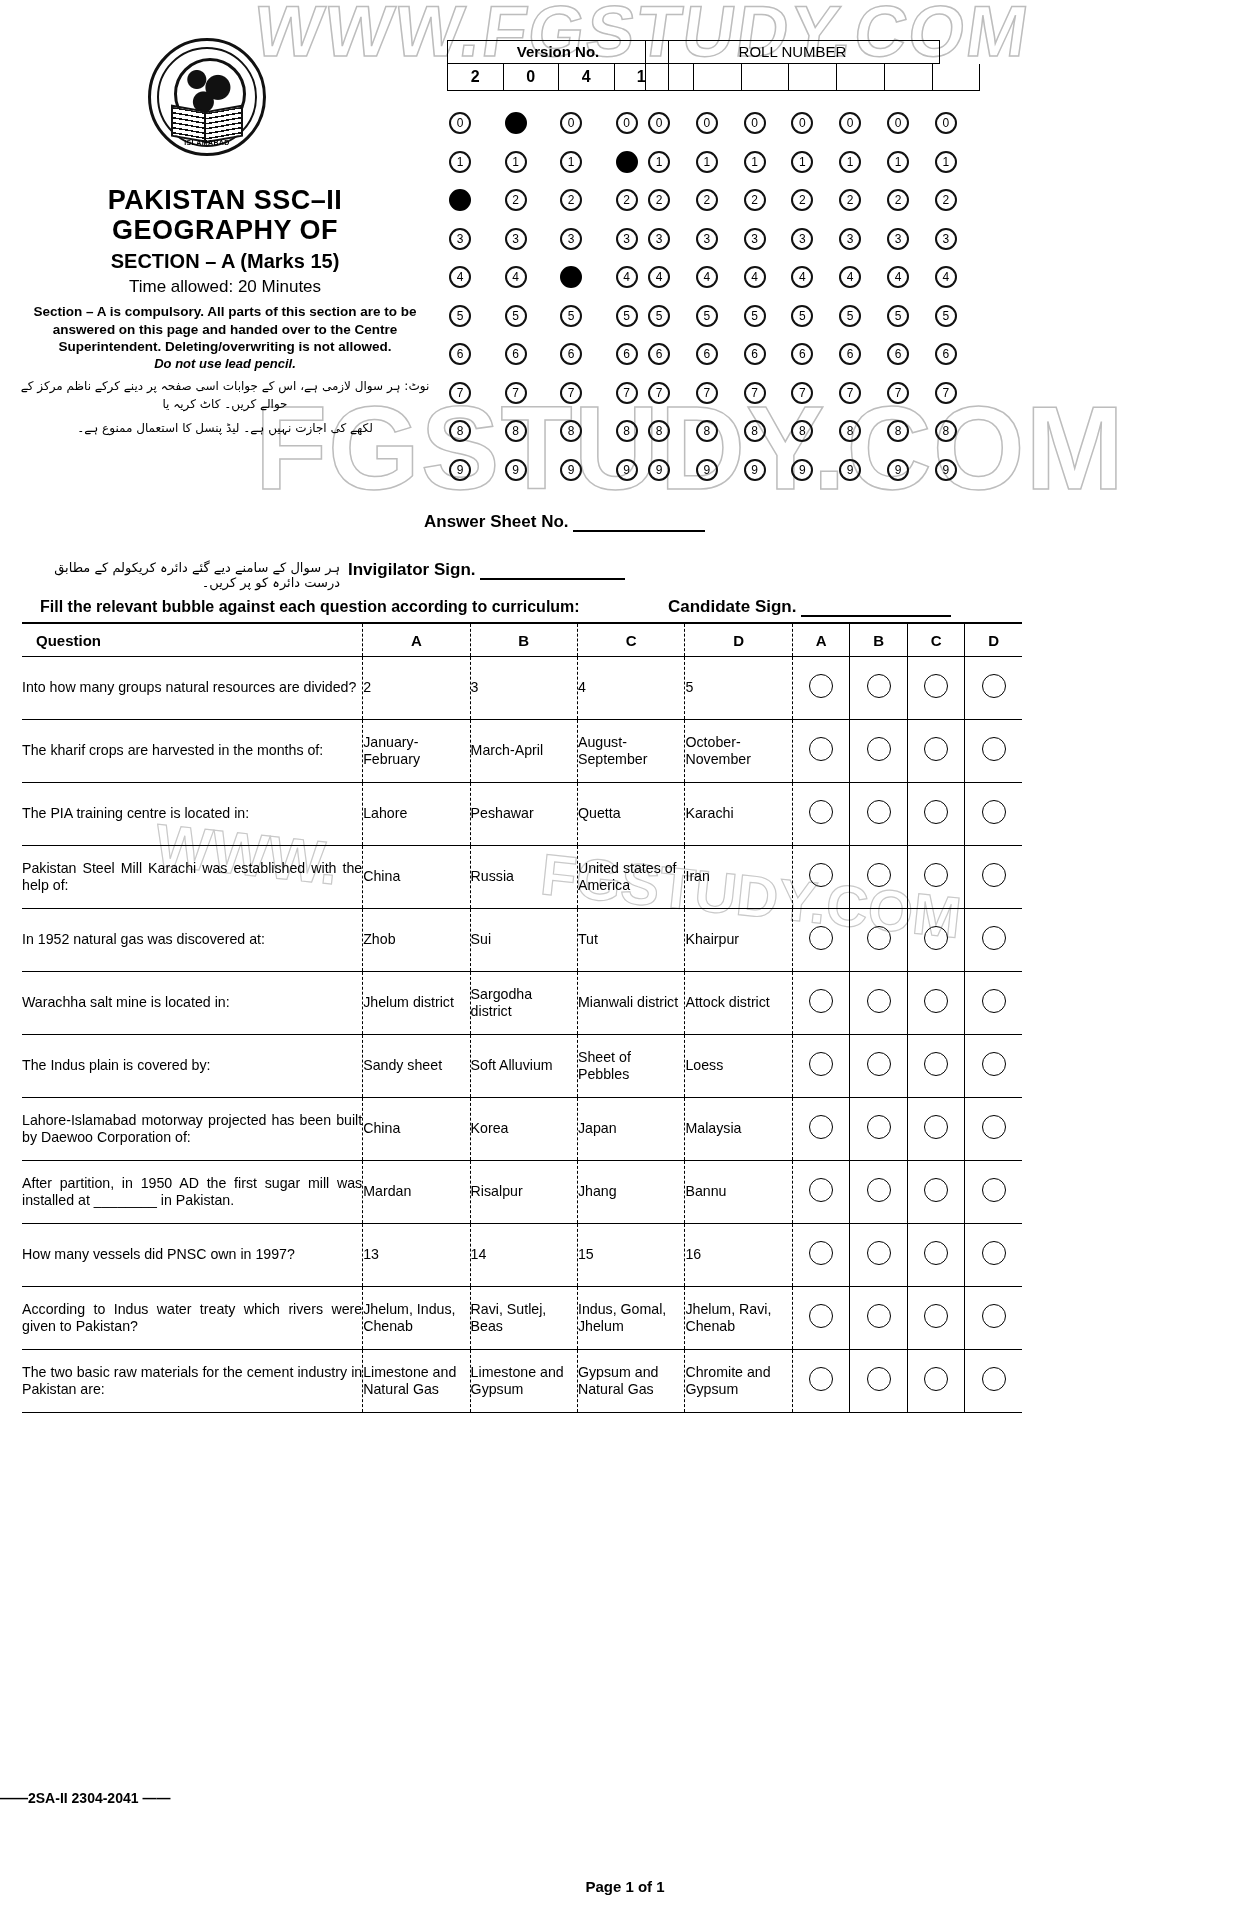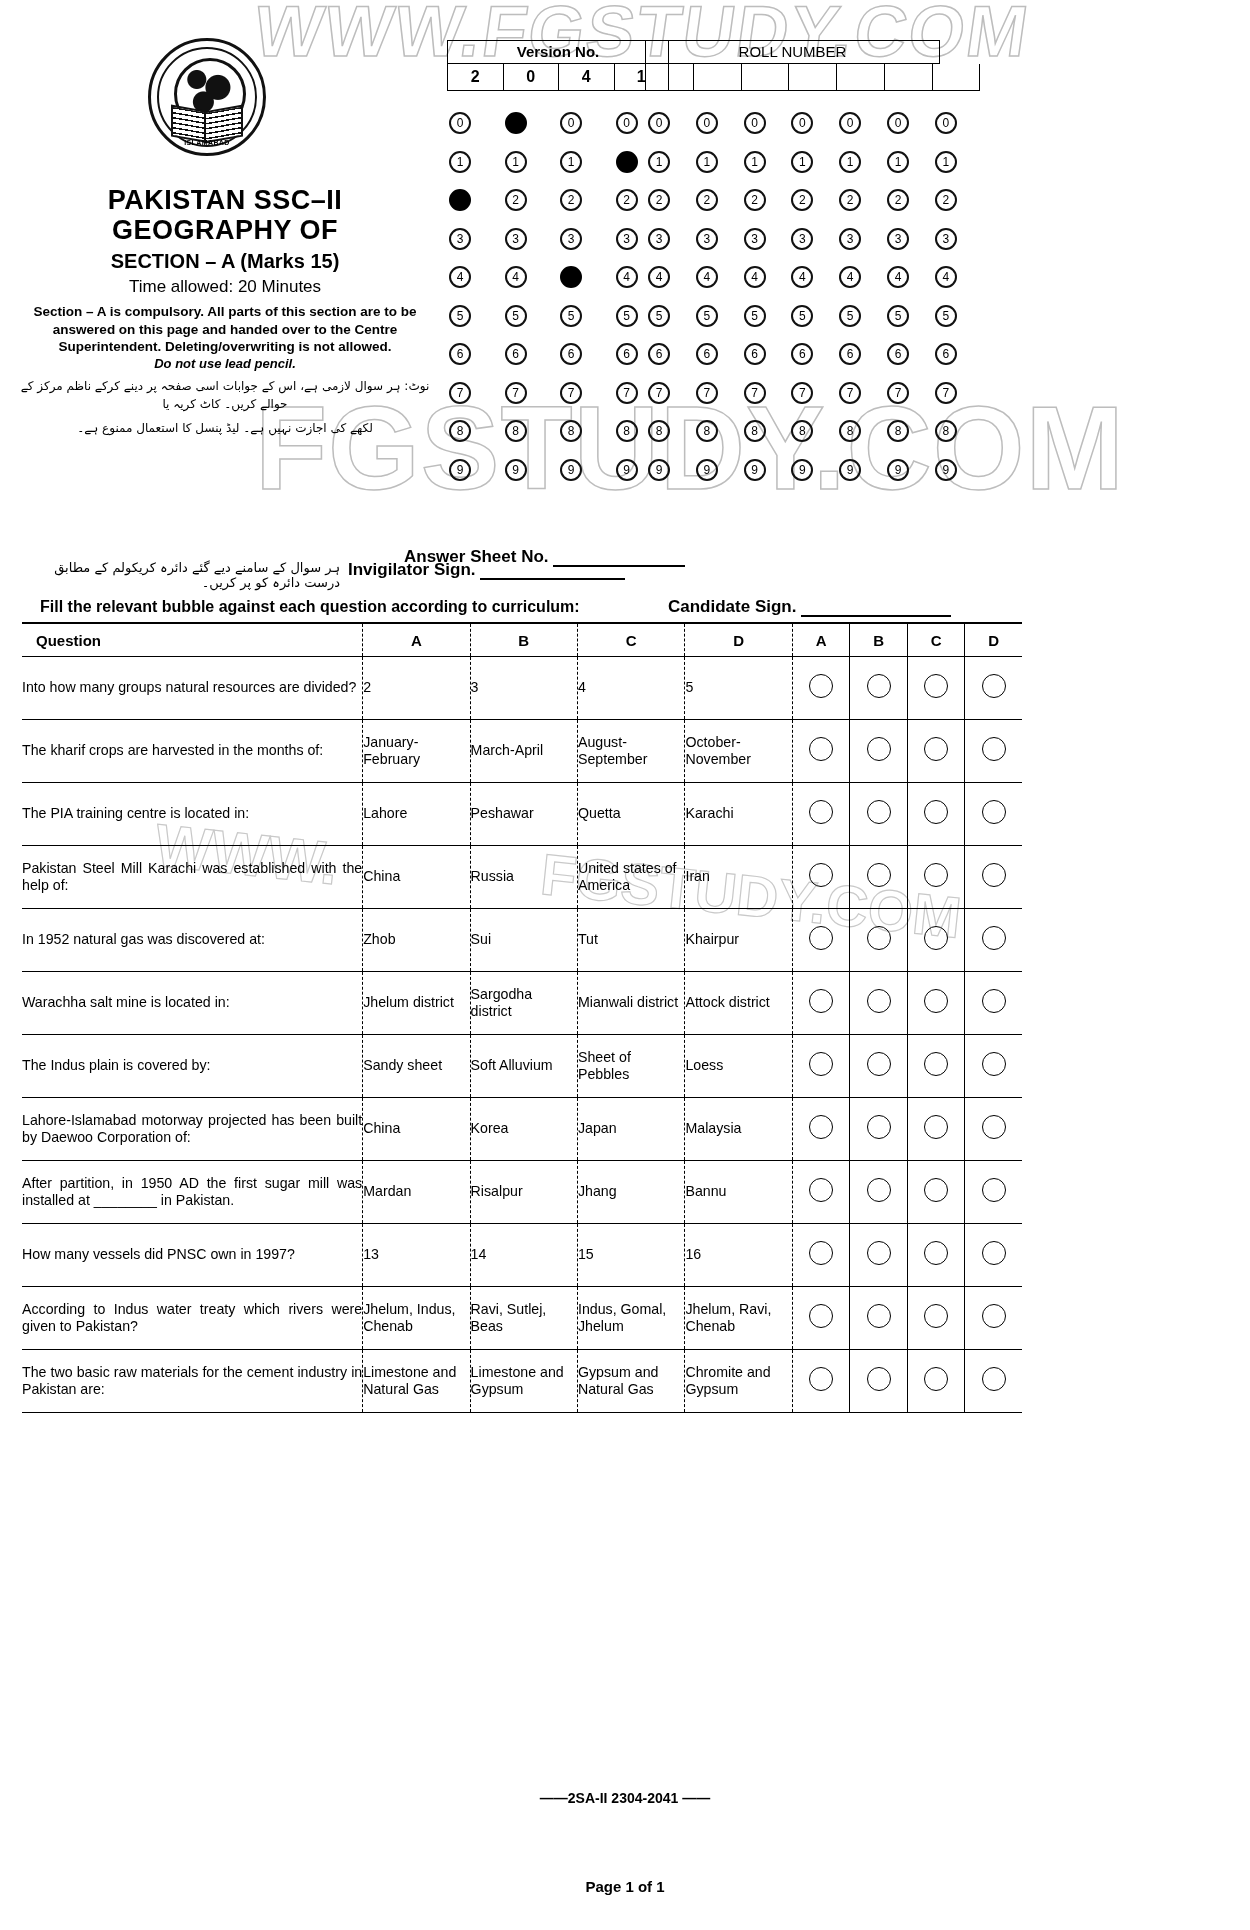--- a/index.html
+++ b/index.html
@@ -86,21 +86,21 @@
   .anscol{width:57px;}
   .sep{border-left:1.6px dashed #000;}
   .solid{border-left:1.6px solid #000;}
   tbody tr{border-bottom:1.6px solid #000;}
   tbody td{vertical-align:middle;height:62px;line-height:1.22;}
   td.q{padding:6px 8px 6px 14px;text-align:justify;text-align-last:left;}
   td.opt{padding:6px 4px 6px 7px;}
   td.ans{text-align:center;}
   .circle{width:22px;height:22px;border:1.7px solid #000;border-radius:50%;display:inline-block;}
 
-  .footcode{position:absolute;left:0;right:0;top:1790px;text-align:center;font-size:14px;font-weight:bold;}
+  .footcode{position:absolute;left:0;right:0;top:1790px;text-align:left;font-size:14px;font-weight:bold;}
   .pagenum{position:absolute;left:0;right:0;top:1878px;text-align:center;font-size:15px;font-weight:bold;}
 </style>
 </head>
 <body>
 
 <div class="page">
 
   <div class="wm wm1">WWW.FGSTUDY.COM</div>
   <div class="wm wm2">FGSTUDY.COM</div>
   <div class="wm wm3">WWW.</div>
@@ -297,21 +297,21 @@
         <div class="bub" style="margin-right: 25.8px;">9</div>
         <div class="bub" style="margin-right: 25.8px;">9</div>
         <div class="bub" style="margin-right: 25.8px;">9</div>
         <div class="bub" style="margin-right: 25.8px;">9</div>
         <div class="bub" style="margin-right: 25.8px;">9</div>
         <div class="bub" style="margin-right: 25.8px;">9</div>
         <div class="bub" style="margin-right: 25.8px;">9</div>
       </div>
     </div>
 
-  <div class="line-lbl" style="left:404px;top:512px;font-size:17px;margin-top:35px;">
+  <div class="line-lbl" style="left:424px;top:512px;font-size:17px;">
     <span>Answer Sheet No.</span>
     <span class="ul" style="width:132px;"></span>
   </div>
 
   <div class="line-lbl" style="left:348px;top:560px;font-size:17px;">
     <span>Invigilator Sign.</span>
     <span class="ul" style="width:145px;"></span>
   </div>
   <div style="position:absolute;left:40px;top:560px;width:300px;font-size:13px;direction:rtl;text-align:right;font-family:'DejaVu Sans',sans-serif;">ہر سوال کے سامنے دیے گئے دائرہ کریکولم کے مطابق درست دائرہ کو پر کریں۔</div>
 

